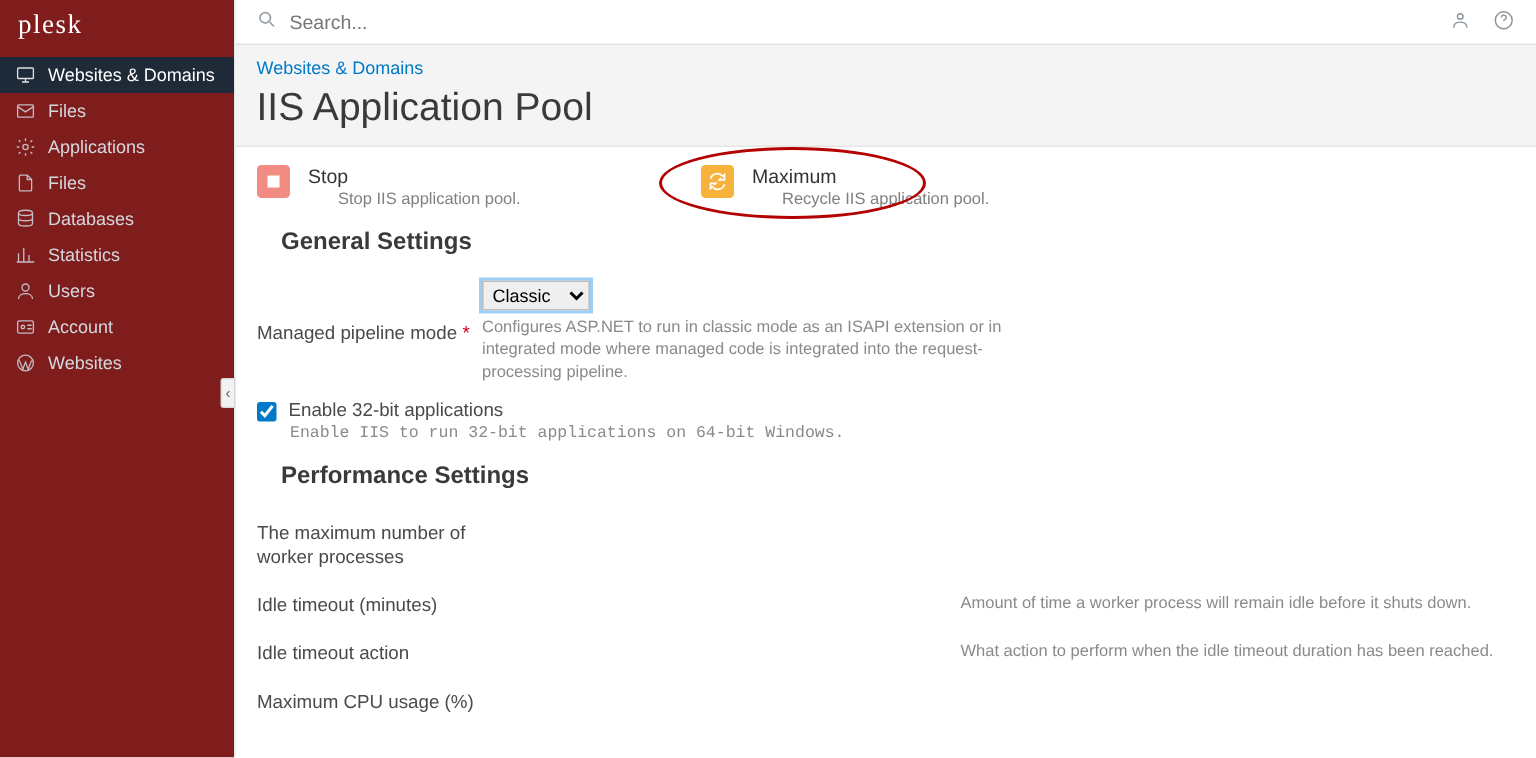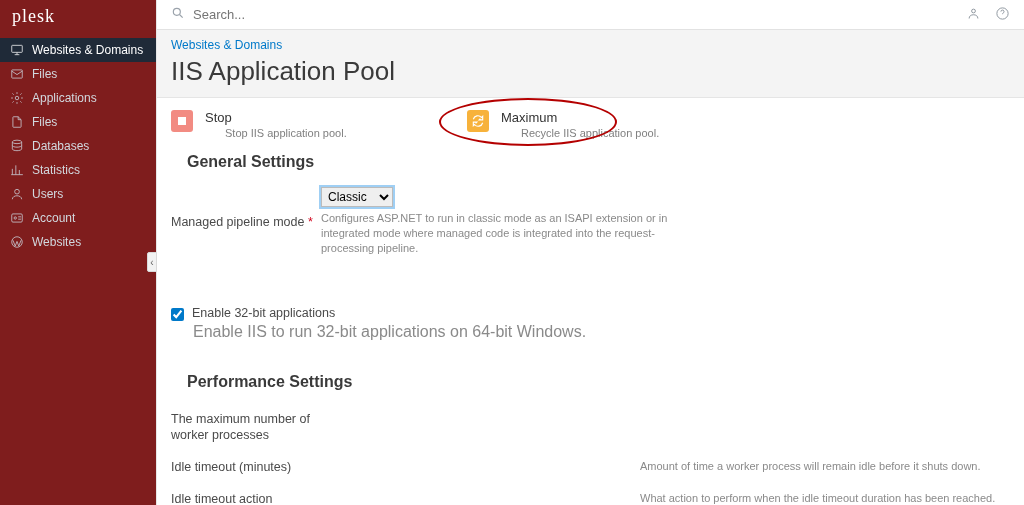--- a/index.html
+++ b/index.html
@@ -197,29 +197,29 @@
     margin-top: 4px;
     max-width: 360px;
     line-height: 1.35;
   }
 
   .checkbox-row {
     display: flex;
     align-items: flex-start;
     gap: 8px;
     padding: 4px 0 2px 0;
-    margin-top: 40px;
   }
   .checkbox-row input { accent-color: #0079c9; margin-top: 2px; }
   .checkbox-row .cb-label { font-size: 12.5px; color: #4a4a4a; }
   .checkbox-row + .help {
-    font-size: 16px;
+    font-size: 11px;
     color: #8a8a8a;
     margin-left: 22px;
-    margin-bottom: 32px;
+    margin-bottom: 14px;
+    font-family: Liberation Mono, monospace;
   }
 
   .perf-row {
     display: flex;
     align-items: flex-start;
     padding: 10px 0 6px 0;
     justify-content: space-between;
   }
   .perf-row .label {
     width: 150px;

